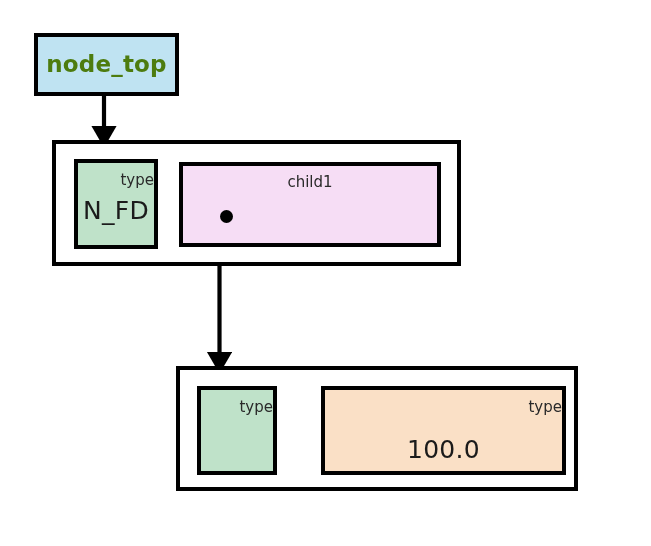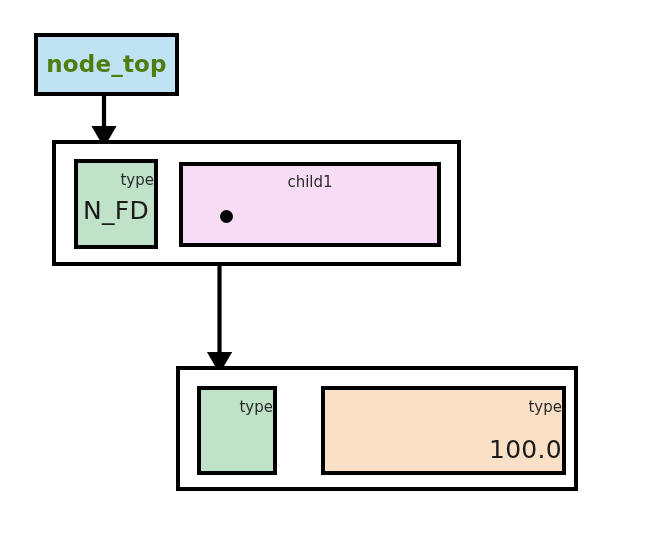--- a/index.html
+++ b/index.html
@@ -159,17 +159,17 @@
   </div>
 
   <div class="abs node-container" style="left: 176px; top: 366px; width: 402px; height: 125px; background: rgb(255, 255, 255);">
 
     <div class="abs field-box type-box" style="left: 17px; top: 16px; width: 80px; height: 89px; padding-top: 10px; background: rgb(191, 226, 201);">
       <span class="field-caption">type</span>
     </div>
 
     <div class="abs field-box value-box" style="left: 141px; top: 16px; width: 245px; height: 89px; padding-top: 10px; background: rgb(250, 224, 198);">
       <span class="field-caption">type</span>
-      <span class="field-value" style="margin-top:22px;text-align:right;">100.0</span>
+      <span class="field-value" style="margin-top:22px;">100.0</span>
     </div>
   </div>
 
 </div>
 
 </body></html>

